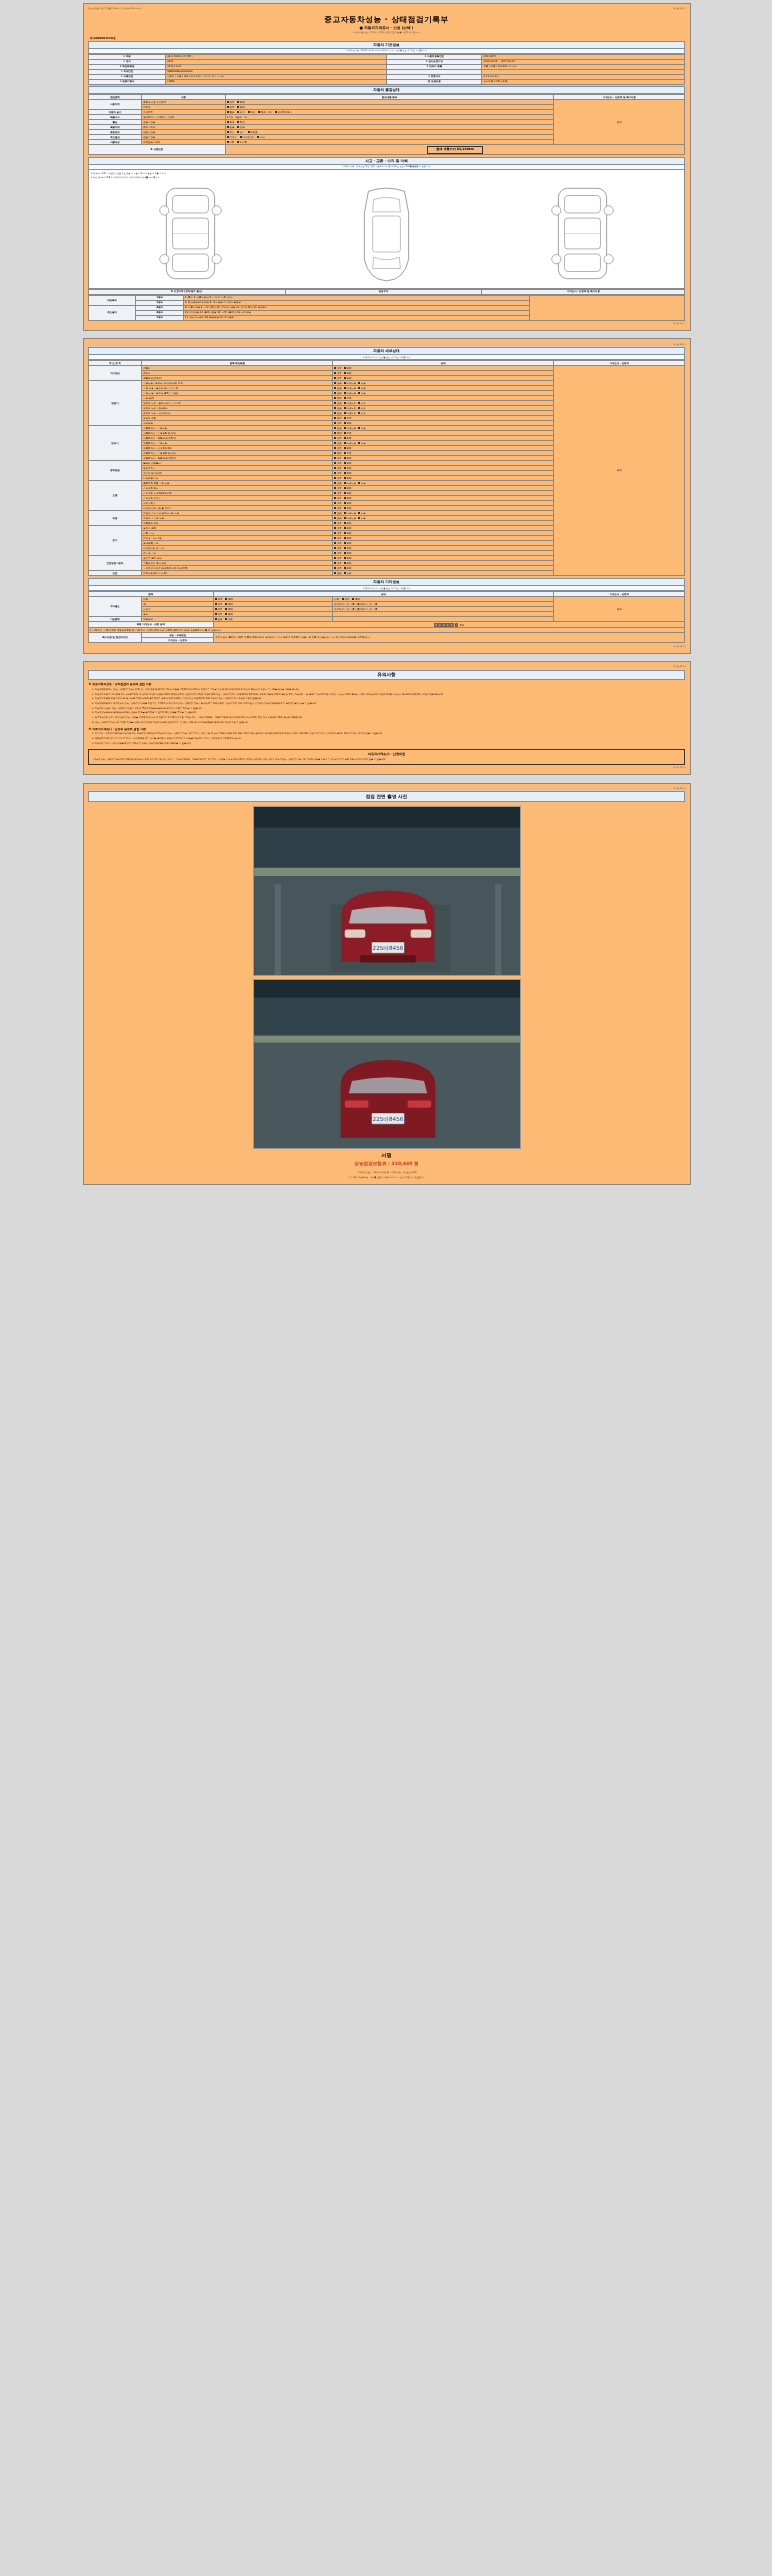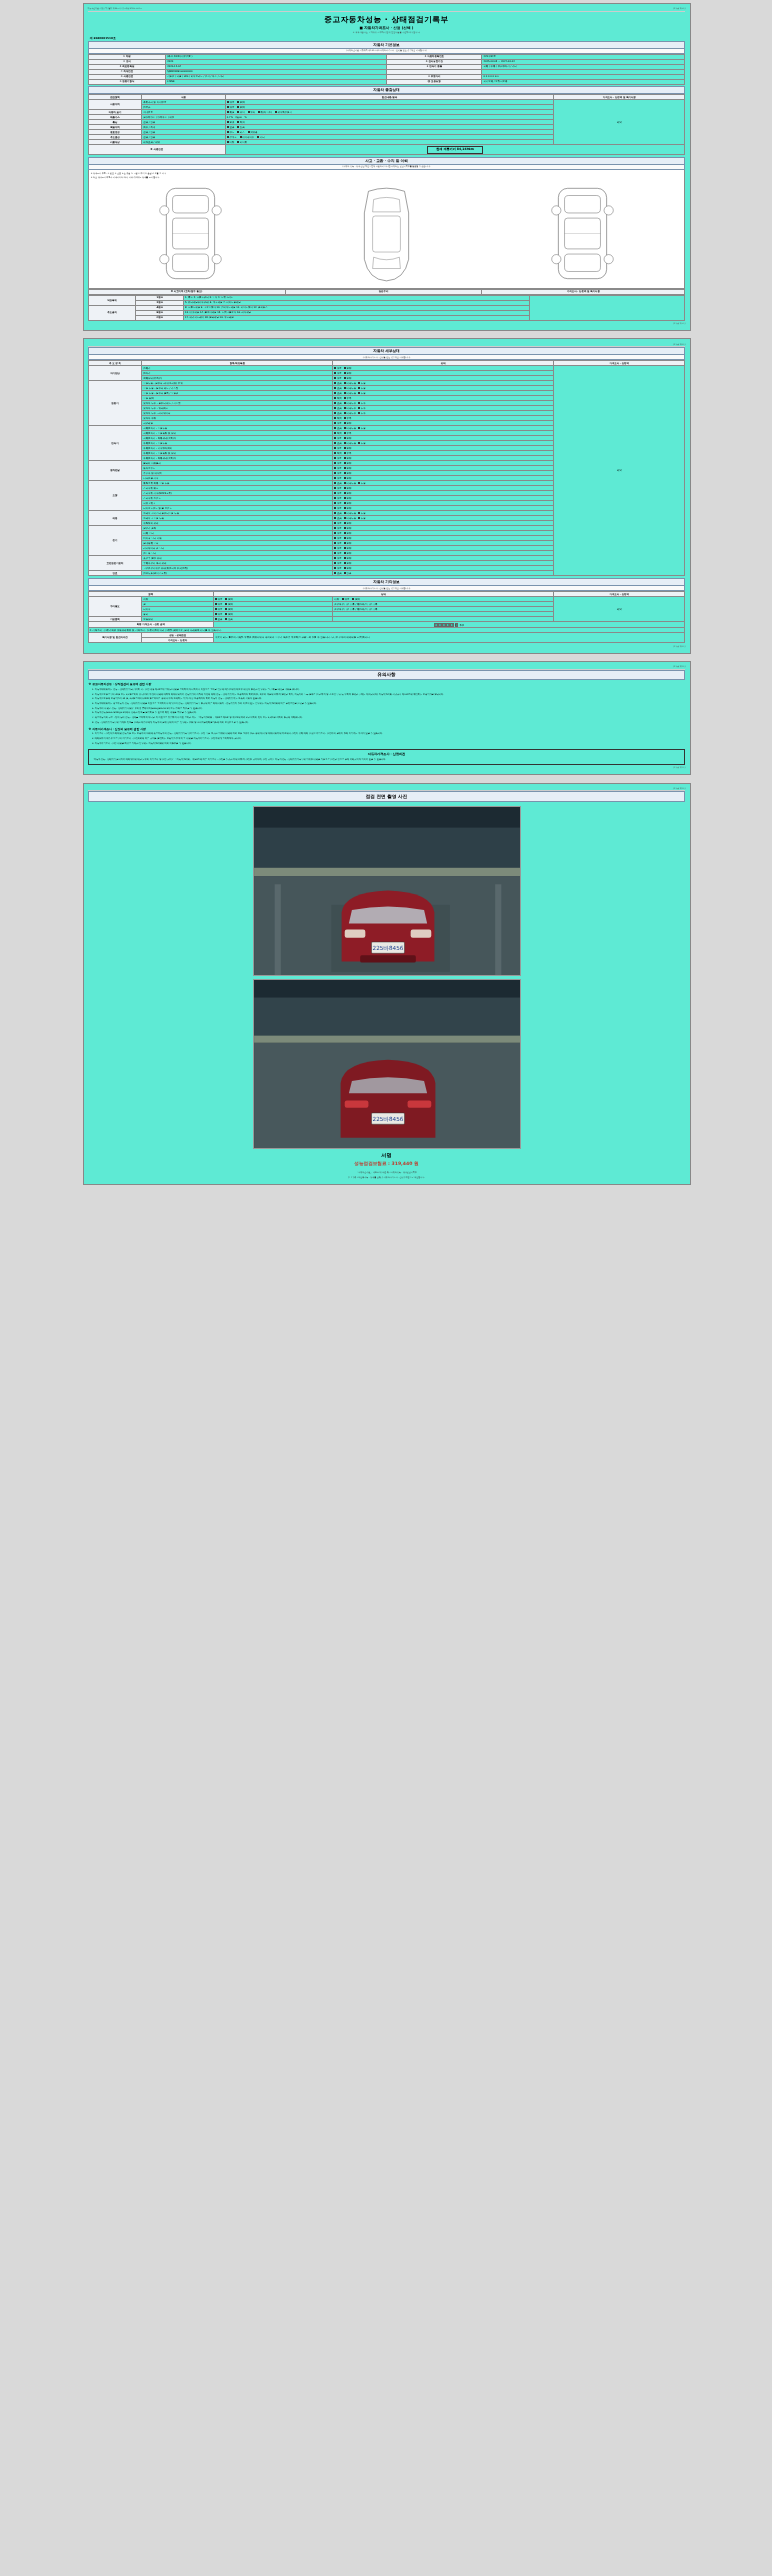--- a/index.html
+++ b/index.html
@@ -11,21 +11,21 @@
     color: #000;
   }
   .page-wrap {
     width: 773px;
     margin: 0 auto;
     padding: 3.1px 0 3.1px 0;
   }
   .sheet {
     width: 608px;
     margin: 0 auto 7.2px auto;
-    background: #5eead4;
+    background: #fdba74;
     border: 0.5px solid #888;
     padding: 3.1px 4.1px 5.2px 4.1px;
     position: relative;
   }
   .title-main {
     text-align: center;
     font-weight: bold;
     font-size: 7.7px;
     letter-spacing: 0.5px;
     margin: 3.1px 0 1px 0;

